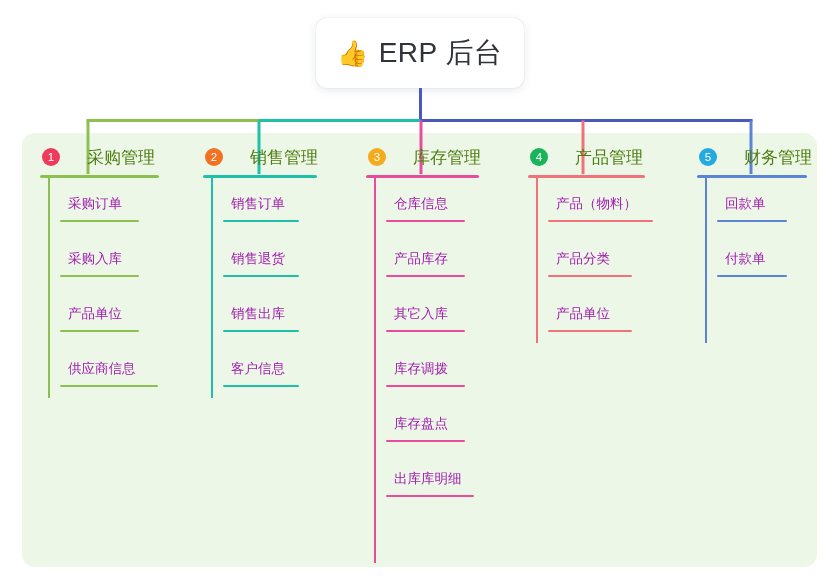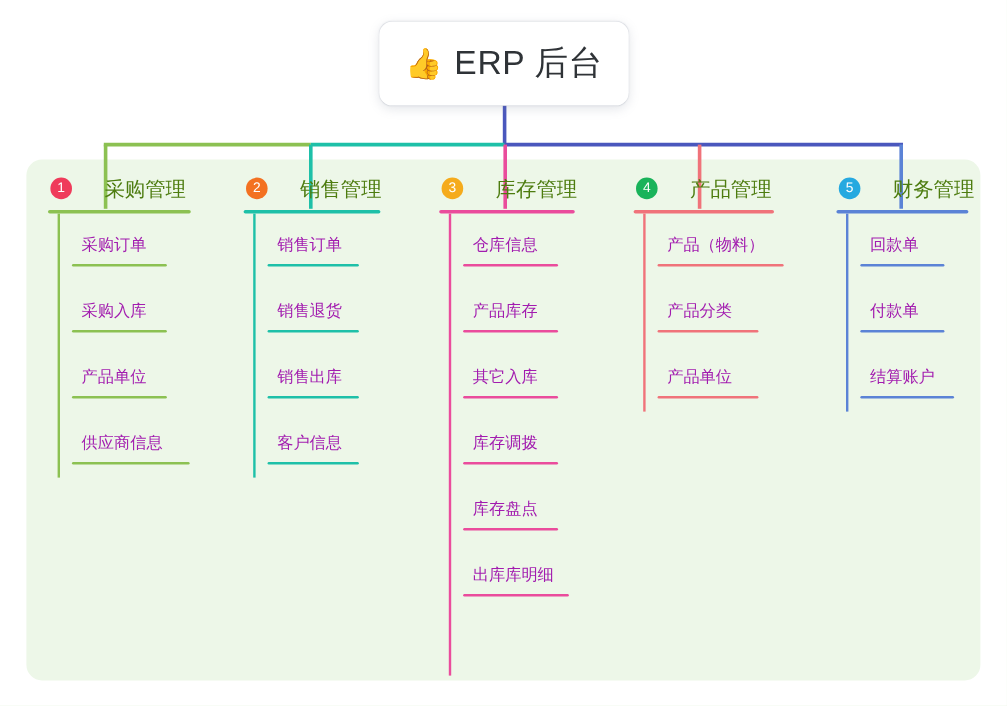--- a/index.html
+++ b/index.html
@@ -195,21 +195,17 @@
         <div class="leaves">
           <div class="stem" style="background: rgb(91, 131, 214); height: 165px;"></div>
           <div class="leaf">
             <span class="ltext">回款单</span>
             <span class="lrule" style="width: 70px; background: rgb(91, 131, 214);"></span>
           </div>
           <div class="leaf">
             <span class="ltext">付款单</span>
             <span class="lrule" style="width: 70px; background: rgb(91, 131, 214);"></span>
           </div>
-          <div class="leaf">
-            <span class="ltext">结算账户</span>
-            <span class="lrule" style="width: 78px; background: rgb(91, 131, 214);"></span>
-          </div>
         </div>
       </div>
     </div>
 
 </div>
 
 </body></html>

